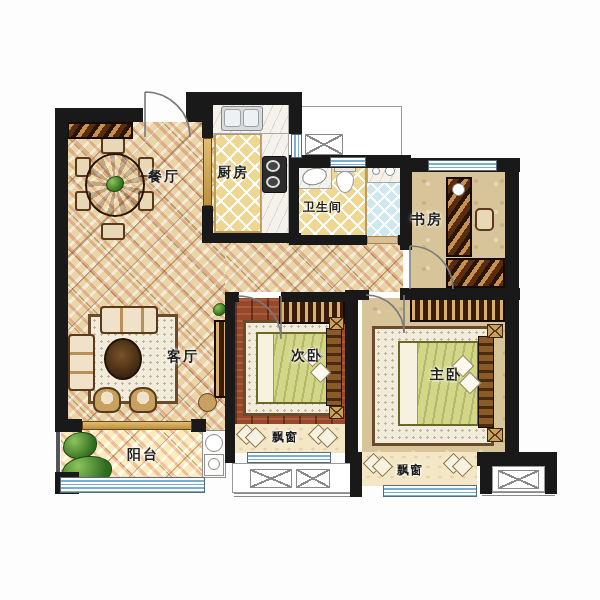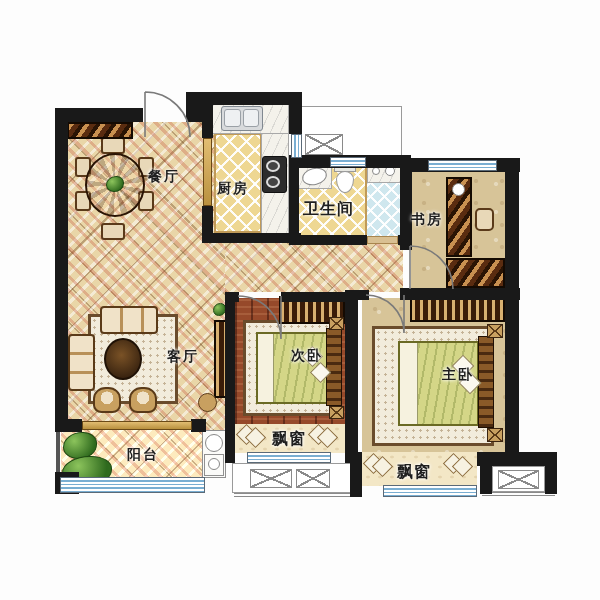--- a/index.html
+++ b/index.html
@@ -81,21 +81,21 @@
   .plant{background:radial-gradient(circle at 32% 32%, #8cc45c, #2f6a1e 75%);
     border-radius:58% 42% 55% 45%;border:1px solid #1e4a12;z-index:10;}
   .whitebox{background:#fbfbf9;border:1px solid #909090;z-index:10;}
   .circle{border-radius:50%;border:1.5px solid #888;background:#fff;z-index:11;}
   .stove{background:#2c2c2c;border:1px solid #111;border-radius:3px;z-index:11;}
   .burner{border:2px solid #ddd;border-radius:50%;background:#444;z-index:12;}
   .steel{background:#d8dadc;border:1.5px solid #808890;border-radius:3px;z-index:11;}
   .basin{background:#eef0f2;border:1px solid #9aa0a6;border-radius:3px;z-index:12;}
   .lbl{position:absolute;font-weight:bold;font-size:14px;color:#1f1f1f;letter-spacing:2px;
     text-shadow:0 0 3px #fff,0 0 4px #fff;white-space:nowrap;z-index:30;text-align:center;}
-  .lbl.small{font-size:16px;letter-spacing:1px;}
+  .lbl.small{font-size:12px;letter-spacing:1px;}
   svg.overlay{position:absolute;left:0;top:0;z-index:28;pointer-events:none;}
 </style>
 </head>
 <body>
 
 <div id="stage">
 
   <div class="abs parquet" style="left:67px;top:122px;width:158px;height:310px"></div>
   <div class="abs parquet" style="left:225px;top:242px;width:178px;height:50px"></div>
   <div class="abs parquet lightpq" style="left:61px;top:430px;width:142px;height:48px"></div>
@@ -242,23 +242,23 @@
   <svg class="overlay" width="600" height="600" viewBox="0 0 600 600">
     <g fill="none" stroke="#7a7a7a" stroke-width="1.6">
       <path d="M145,137 V92 M145,92 A45,45 0 0 1 190,137"></path>
       <path d="M281,296 V339 M238,296 A43,43 0 0 1 281,339"></path>
       <path d="M404,295 V333 M366,295 A38,38 0 0 1 404,333"></path>
       <path d="M410,289 V246 M410,246 A43,43 0 0 1 453,289"></path>
     </g>
   </svg>
 
   <div class="lbl" style="left:148px;top:168px">餐厅</div>
-  <div class="lbl" style="left:217px;top:180px">厨房</div>
+  <div class="lbl" style="left:217px;top:164px">厨房</div>
   <div class="lbl small" style="left:303px;top:199px">卫生间</div>
   <div class="lbl" style="left:411px;top:211px">书房</div>
   <div class="lbl" style="left:167px;top:348px">客厅</div>
   <div class="lbl" style="left:291px;top:347px">次卧</div>
-  <div class="lbl" style="left:442px;top:366px">主卧</div>
+  <div class="lbl" style="left:430px;top:366px">主卧</div>
   <div class="lbl" style="left:127px;top:446px">阳台</div>
   <div class="lbl small" style="left:272px;top:429px">飘窗</div>
   <div class="lbl small" style="left:397px;top:462px">飘窗</div>
 
 </div>
 
 </body></html>

